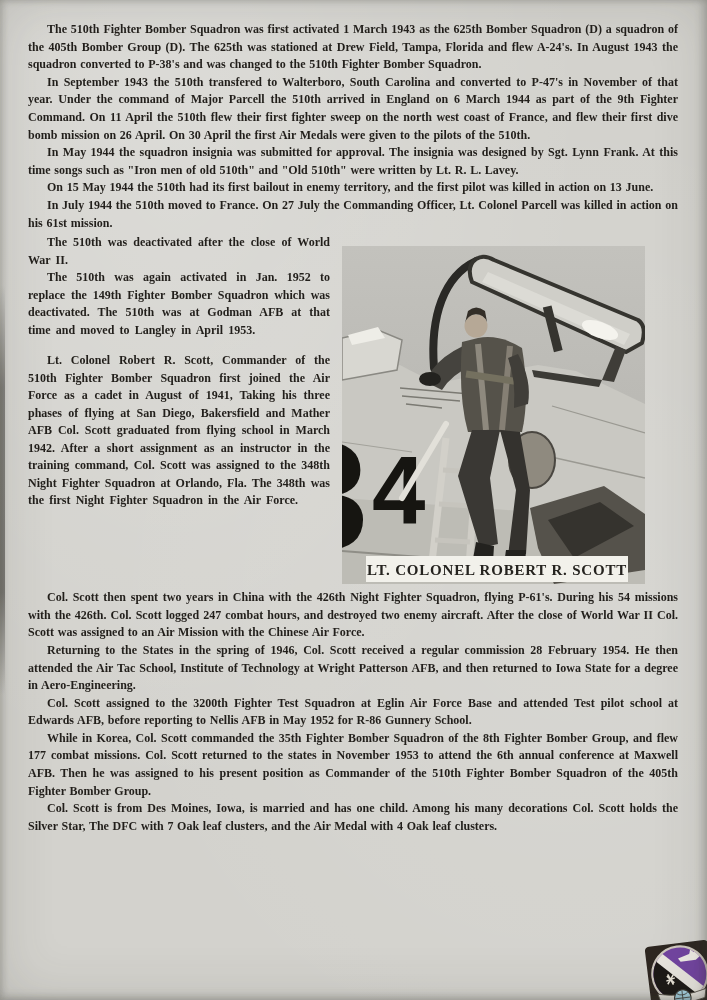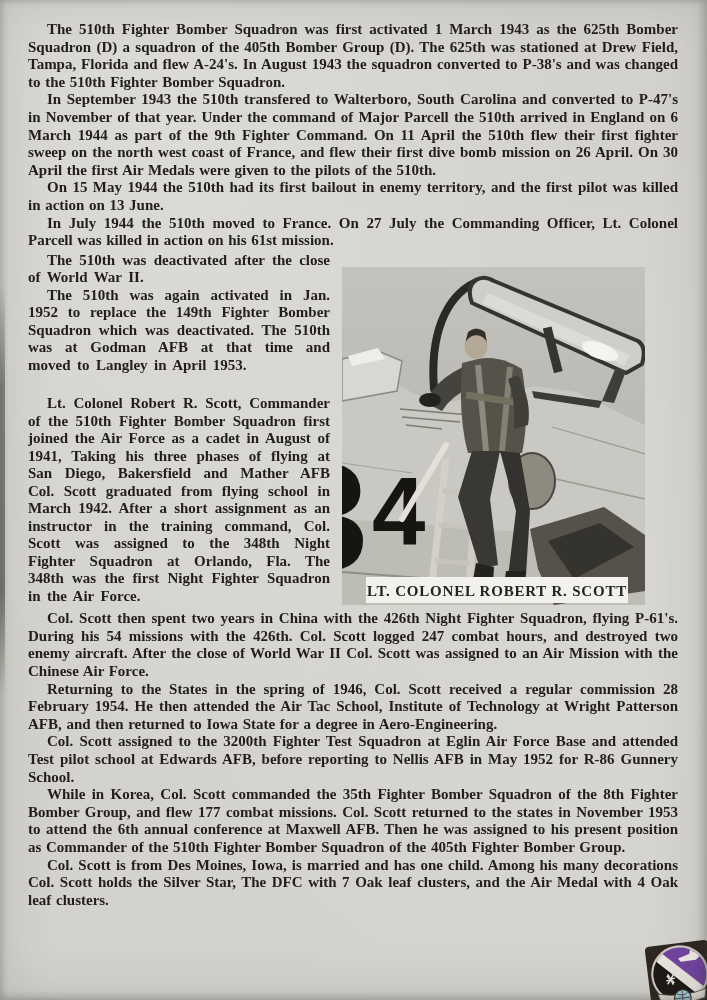--- a/index.html
+++ b/index.html
@@ -13,30 +13,30 @@
     background:
       radial-gradient(ellipse at 25% 12%, rgba(255,255,255,0.20), transparent 55%),
       radial-gradient(ellipse at 80% 60%, rgba(255,255,255,0.10), transparent 60%),
       #d3d2cd;
     font-family:"Liberation Serif", serif;
     font-weight:700;
     color:#221f1b;
   }
   .page p{
     margin:0;
-    font-size:15px;
+    font-size:12px;
     line-height:17.6px;
     text-align:justify;
     text-indent:19px;
     word-spacing:0.06em;
   }
-  .mid{display:flex;align-items:flex-end;}
+  .mid{display:flex;align-items:flex-start;}
   .leftcol{flex:0 0 302px;margin-top:2px;}
   .leftcol p{line-height:17.5px;word-spacing:0.18em;}
-  .leftcol p.bio-start{margin-top:21px;}
+  .leftcol p.bio-start{margin-top:13px;}
   .photo{margin:14px 0 0 12px;flex:0 0 303px;}
   .photo svg{display:block;}
   .bottom{margin-top:5px;}
   .insignia{position:absolute;right:-6px;bottom:-8px;width:66px;height:66px;transform:rotate(-7deg);}
   .vignette{
     position:absolute;inset:0;pointer-events:none;
     box-shadow:
       inset 0 0 55px rgba(58,55,48,0.16),
       inset -5px 0 9px rgba(58,55,48,0.18),
       inset 0 -5px 9px rgba(58,55,48,0.12),
@@ -48,20 +48,21 @@
   }
 </style>
 </head>
 <body>
 
 <div class="page">
 
   <section class="top">
     <p>The 510th Fighter Bomber Squadron was first activated 1 March 1943 as the 625th Bomber Squadron (D) a squadron of the 405th Bomber Group (D).  The 625th was stationed at Drew Field, Tampa, Florida and flew A-24's.  In August 1943 the squadron converted to P-38's and was changed to the 510th Fighter Bomber Squadron.</p>
     <p>In September 1943 the 510th transfered to Walterboro, South Carolina and converted to P-47's in November of that year.  Under the command of Major Parcell the 510th arrived in England on 6 March 1944 as part of the 9th Fighter Command.  On 11 April the 510th flew their first fighter sweep on the north west coast of France, and flew their first dive bomb mission on 26 April.  On 30 April the first Air Medals were given to the pilots of the 510th.</p>
+    <p>In May 1944 the squadron insignia was submitted for approval.  The insignia was designed by Sgt. Lynn Frank. At this time songs such as "Iron men of old 510th" and "Old 510th" were written by Lt. R. L. Lavey.</p>
     <p>On 15 May 1944 the 510th had its first bailout in enemy territory, and the first pilot was killed in action on 13 June.</p>
     <p>In July 1944 the 510th moved to France.  On 27 July the Commanding Officer, Lt. Colonel Parcell was killed in action on his 61st mission.</p>
   </section>
 
   <section class="mid">
     <div class="leftcol">
       <p>The 510th was deactivated after the close of World War II.</p>
       <p>The 510th was again activated in Jan. 1952 to replace the 149th Fighter Bomber Squadron which was deactivated.  The 510th was at Godman AFB at that time and moved to Langley in April 1953.</p>
       <p class="bio-start">Lt. Colonel Robert R. Scott, Commander of the 510th Fighter Bomber Squadron first joined the Air Force as a cadet in August of 1941,  Taking his three phases of flying at San Diego, Bakersfield and Mather AFB Col. Scott graduated from flying school in March 1942.  After a short assignment as an instructor in the training command, Col. Scott was assigned to the 348th Night Fighter Squadron at Orlando, Fla.  The 348th was the first Night Fighter Squadron in the Air Force.</p>
     </div>

